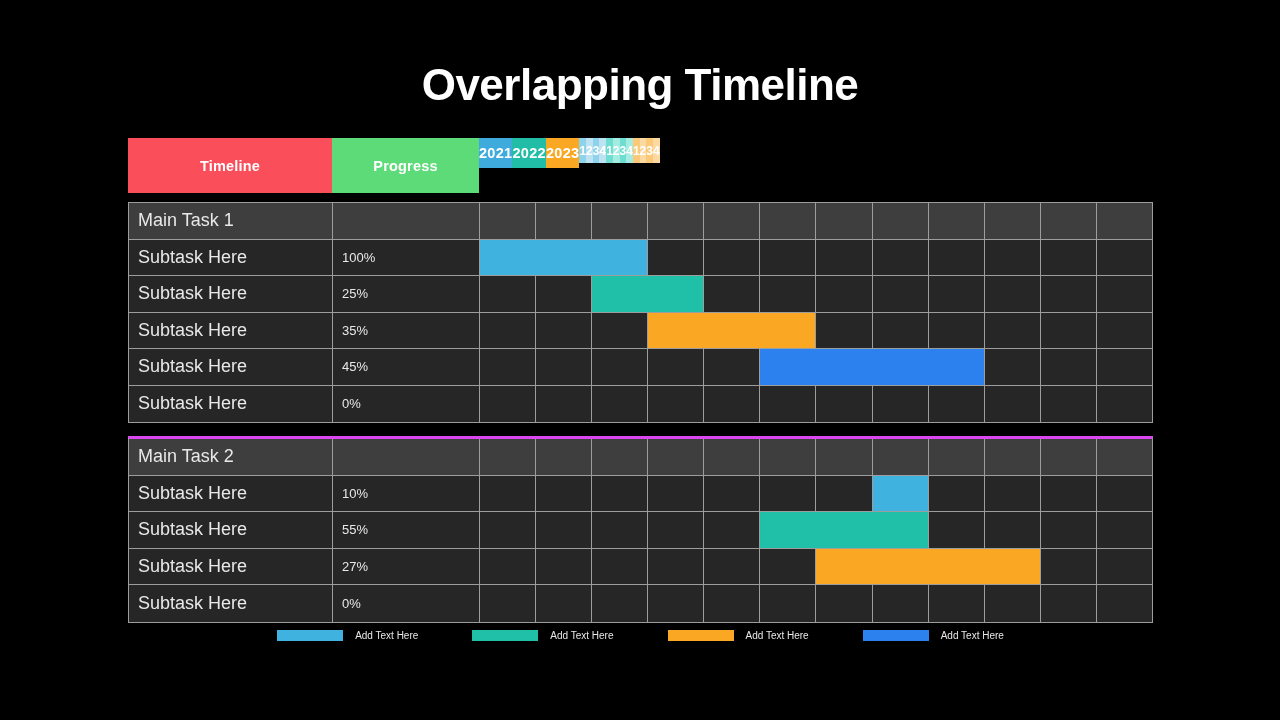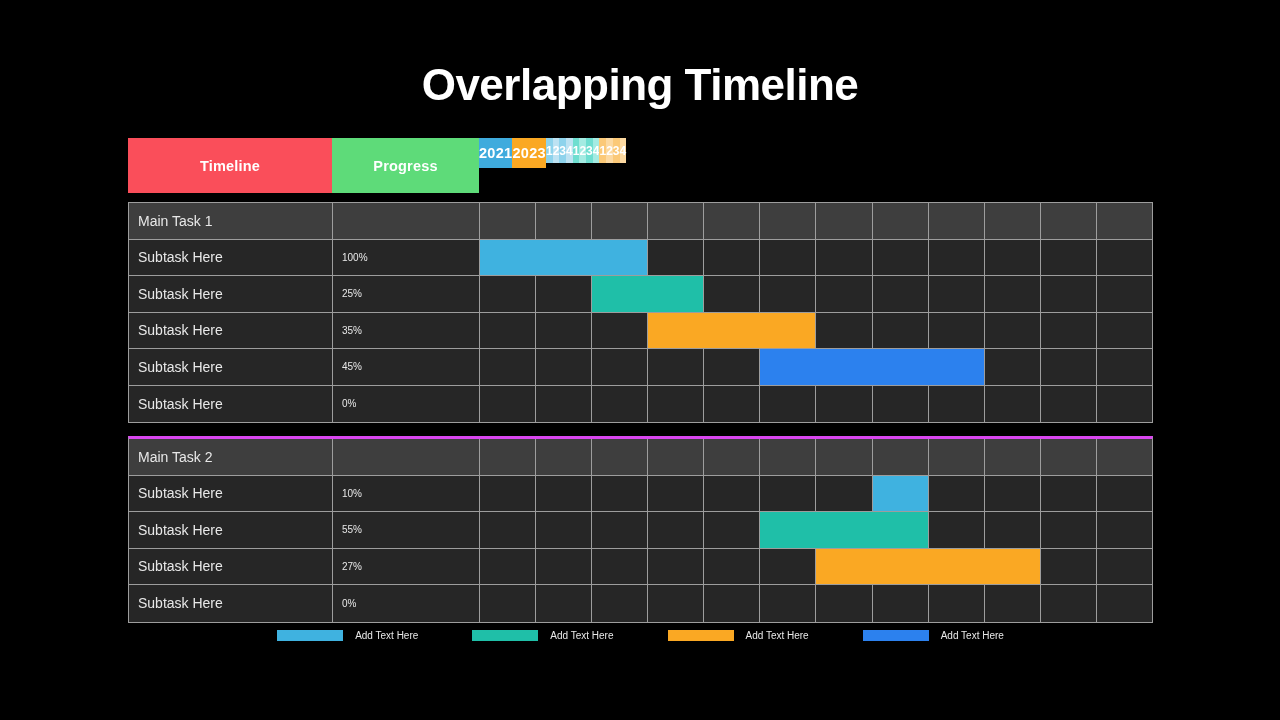--- a/index.html
+++ b/index.html
@@ -120,34 +120,34 @@
 
   .row.main-row { background: #3e3e3e; }
   .row.sub-row  { background: #262626; }
 
   .cell-activity {
     width: 204px;
     flex: 0 0 204px;
     display: flex;
     align-items: center;
     padding-left: 9px;
-    font-size: 14px;
+    font-size: 18px;
     color: #e8e8e8;
     border-right: 1px solid #9d9d9d;
     overflow: hidden;
     white-space: nowrap;
   }
 
   .cell-progress {
     width: 147px;
     flex: 0 0 147px;
     display: flex;
     align-items: center;
     padding-left: 9px;
-    font-size: 10px;
+    font-size: 13px;
     color: #e8e8e8;
     border-right: 1px solid #9d9d9d;
     overflow: hidden;
     white-space: nowrap;
   }
 
   .cells-quarters {
     flex: 1 1 auto;
     display: flex;
   }
@@ -197,20 +197,21 @@
   <div class="title">Overlapping Timeline</div>
 
   <div class="chart">
 
     <div class="header-row">
       <div class="head-activity c-activity">Timeline</div>
       <div class="head-progress c-progress">Progress</div>
       <div class="head-years">
         <div class="year-strip" id="year-strip">
             <div class="year-band" style="background: rgb(63, 171, 221); flex-grow: 4;">2021</div>
+            <div class="year-band" style="background: rgb(34, 189, 166); flex-grow: 4;">2022</div>
             <div class="year-band" style="background: rgb(250, 168, 35); flex-grow: 4;">2023</div>
           </div>
         <div class="quarter-strip" id="quarter-strip">
             <div class="quarter-cell" style="background: rgb(142, 211, 236);">1</div>
             <div class="quarter-cell" style="background: rgb(189, 226, 242);">2</div>
             <div class="quarter-cell" style="background: rgb(142, 211, 236);">3</div>
             <div class="quarter-cell" style="background: rgb(189, 226, 242);">4</div>
             <div class="quarter-cell" style="background: rgb(111, 222, 208);">1</div>
             <div class="quarter-cell" style="background: rgb(164, 235, 226);">2</div>
             <div class="quarter-cell" style="background: rgb(111, 222, 208);">3</div>

